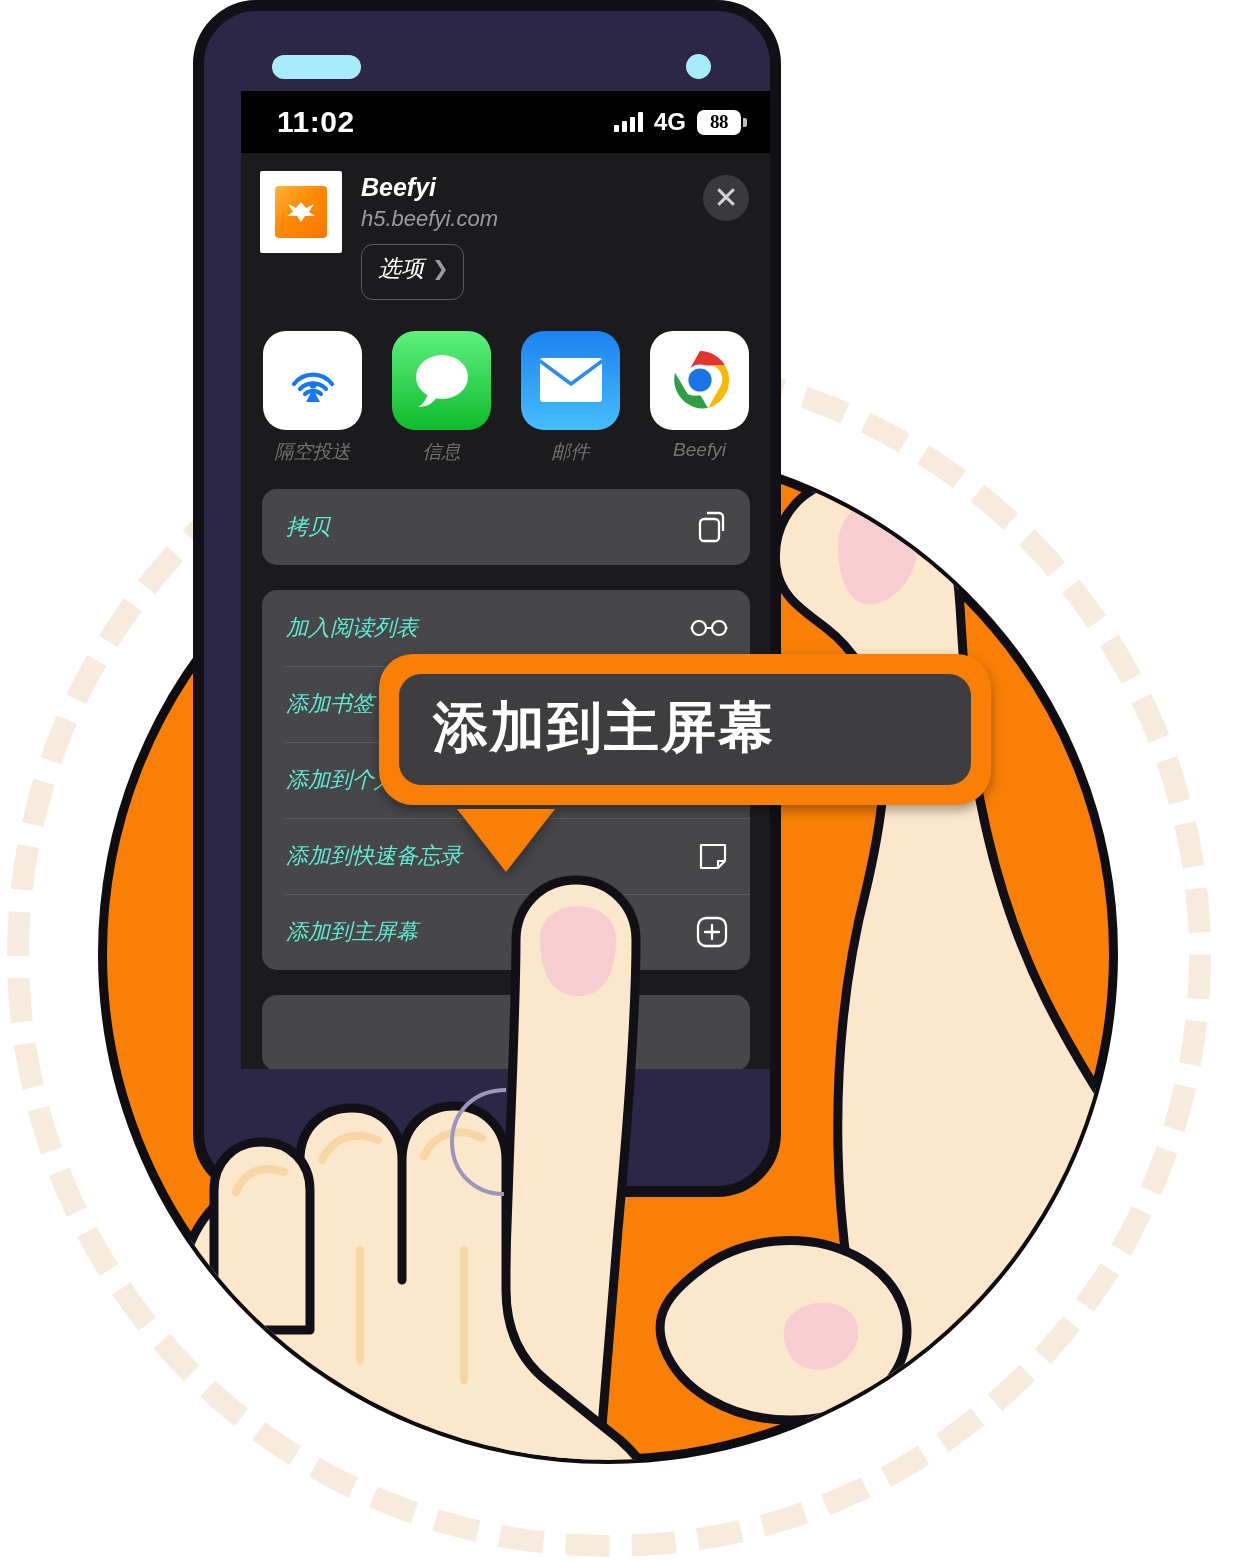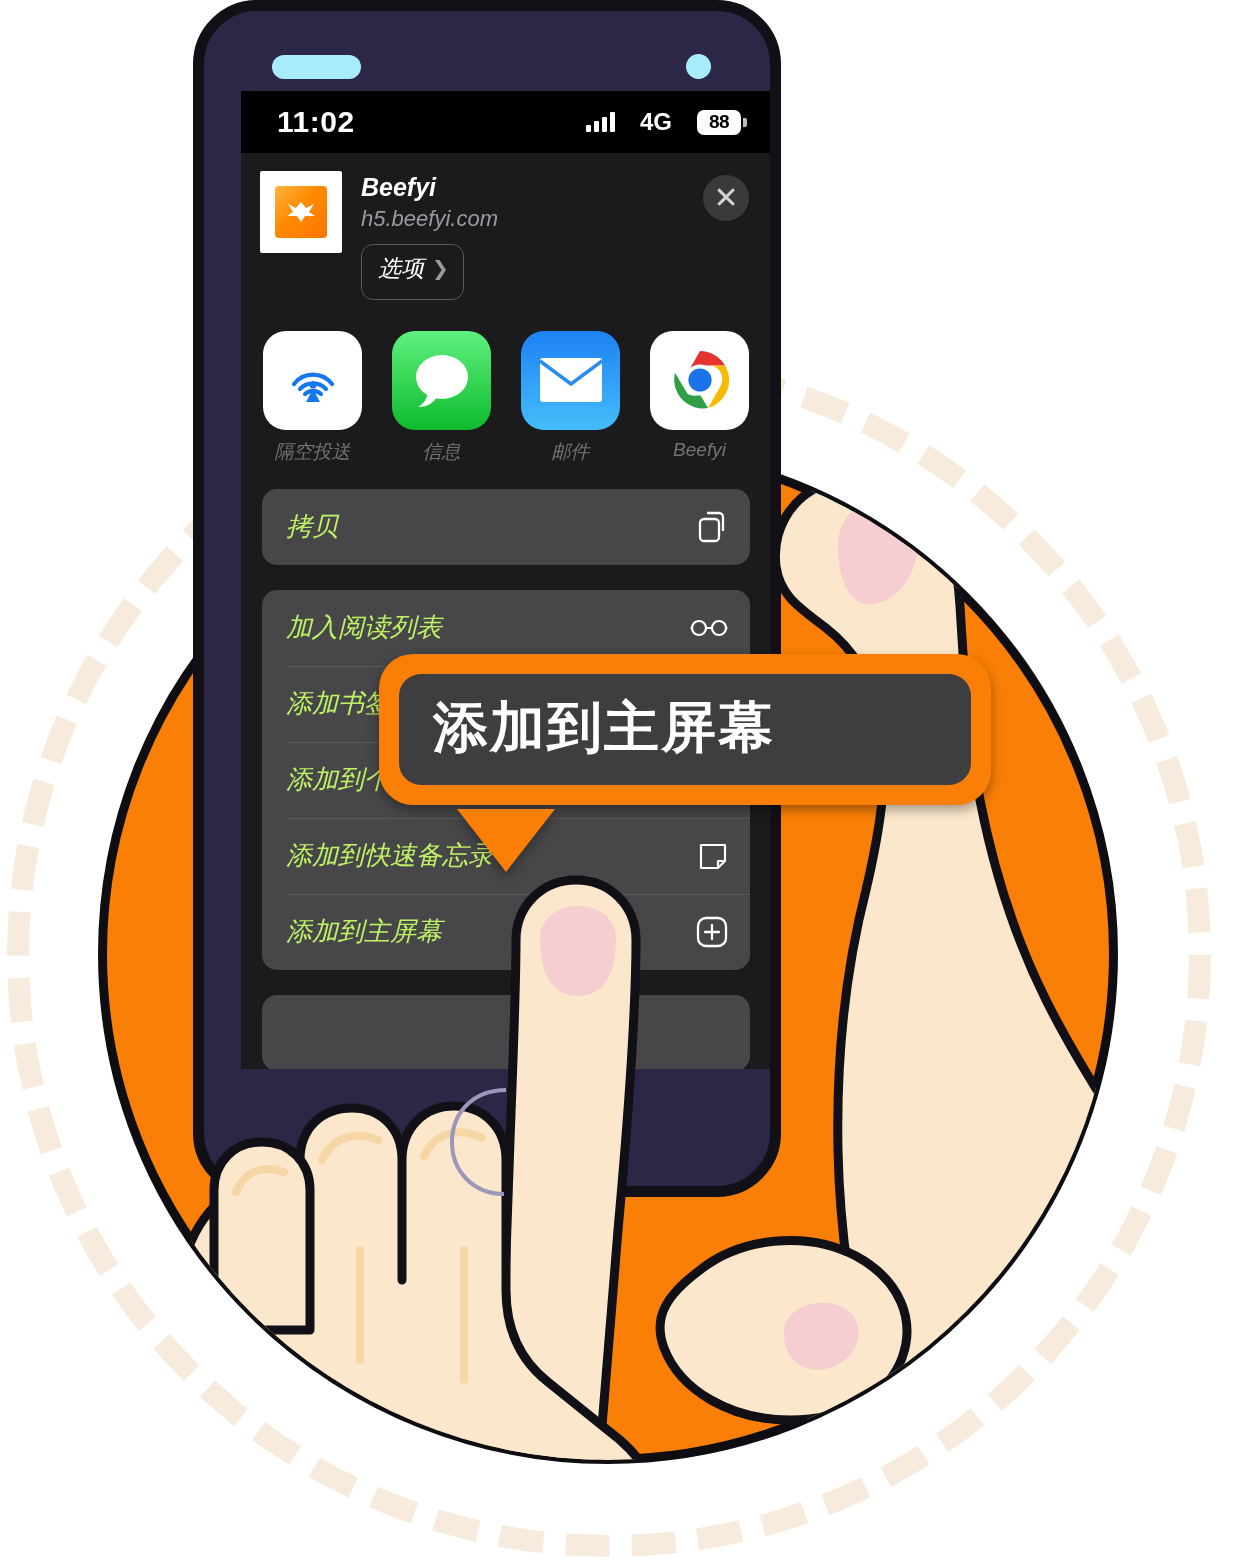--- a/index.html
+++ b/index.html
@@ -50,32 +50,32 @@
     background:#000;overflow:hidden;
   }
 
   
   .statusbar{
     height:62px;background:#000;color:#fff;
     display:flex;align-items:center;justify-content:space-between;
     padding:0 30px 0 36px;box-sizing:border-box;
   }
   .clock{font-size:30px;font-weight:bold;letter-spacing:.5px;}
-  .status-right{display:flex;align-items:center;gap:25px;}
+  .status-right{display:flex;align-items:center;gap:11px;}
   .bars{display:flex;align-items:flex-end;gap:3px;height:20px;}
   .bars i{display:block;width:5px;background:#fff;border-radius:1px;}
   .bars i:nth-child(1){height:7px}
   .bars i:nth-child(2){height:11px}
   .bars i:nth-child(3){height:15px}
   .bars i:nth-child(4){height:20px}
   .net{font-size:24px;font-weight:bold;}
   .batt{
     position:relative;width:44px;height:25px;border-radius:7px;background:#fff;
     color:#000;font-size:19px;font-weight:bold;display:flex;align-items:center;
-    justify-content:center;letter-spacing:-.5px;
+    justify-content:center;letter-spacing:-.5px;font-family:Liberation Serif, serif;
   }
   .batt::after{
     content:"";position:absolute;right:-6px;top:8px;width:4px;height:9px;
     background:#bdbdbd;border-radius:0 2px 2px 0;
   }
 
   
   .sheet{background:#1b1b1d;min-height:916px;font-style:italic;}
 
   .sheet-head{display:flex;align-items:flex-start;padding:18px 22px 0 19px;}
@@ -121,21 +121,21 @@
   .cards{padding:10px 21px 0 21px;}
   .card{background:#47474a;border-radius:15px;overflow:hidden;margin-bottom:25px;}
   .row{
     display:flex;align-items:center;justify-content:space-between;
     height:76px;padding:0 22px 0 24px;position:relative;
   }
   .row + .row::before{
     content:"";position:absolute;left:24px;right:0;top:0;height:1px;
     background:#5a5a5d;
   }
-  .row .label{color:#bef264;font-size:26px;white-space:nowrap;}
+  .row .label{color:#5eead4;font-size:22px;white-space:nowrap;}
   .row .ic{color:#fff;display:flex;align-items:center;}
 
   
   .callout{
     position:absolute;left:379px;top:654px;width:612px;
     filter:drop-shadow(0 5px 6px rgba(0,0,0,.35));
   }
   .callout-outer{
     background:#f97f06;border-radius:34px;padding:20px;
   }

